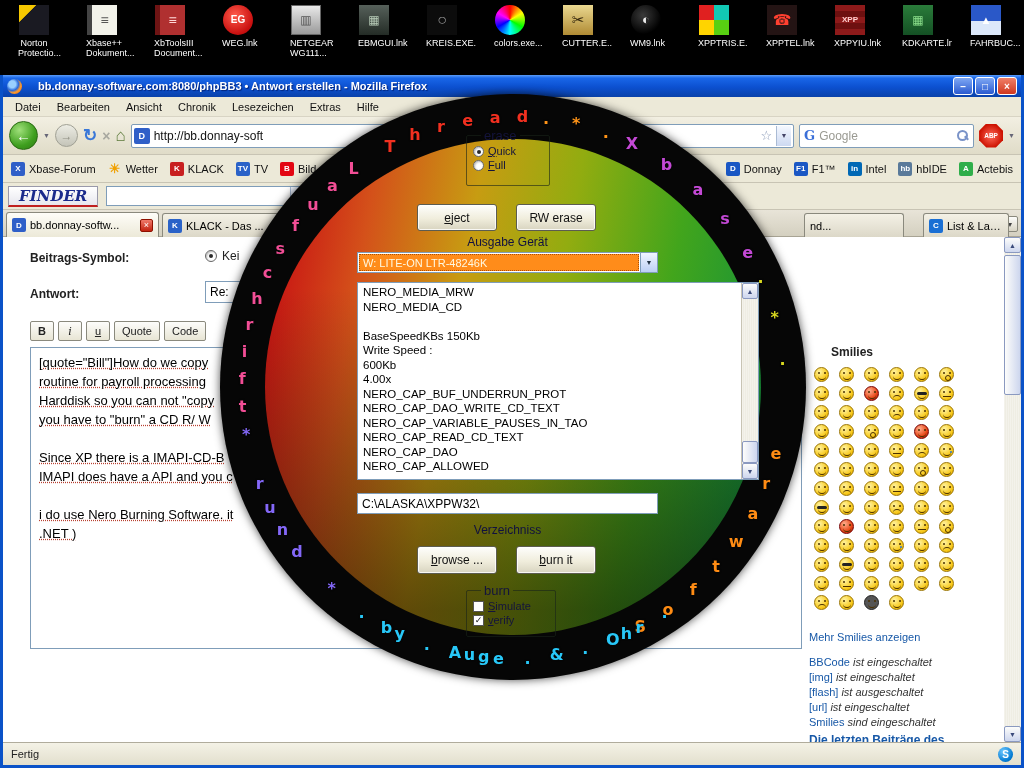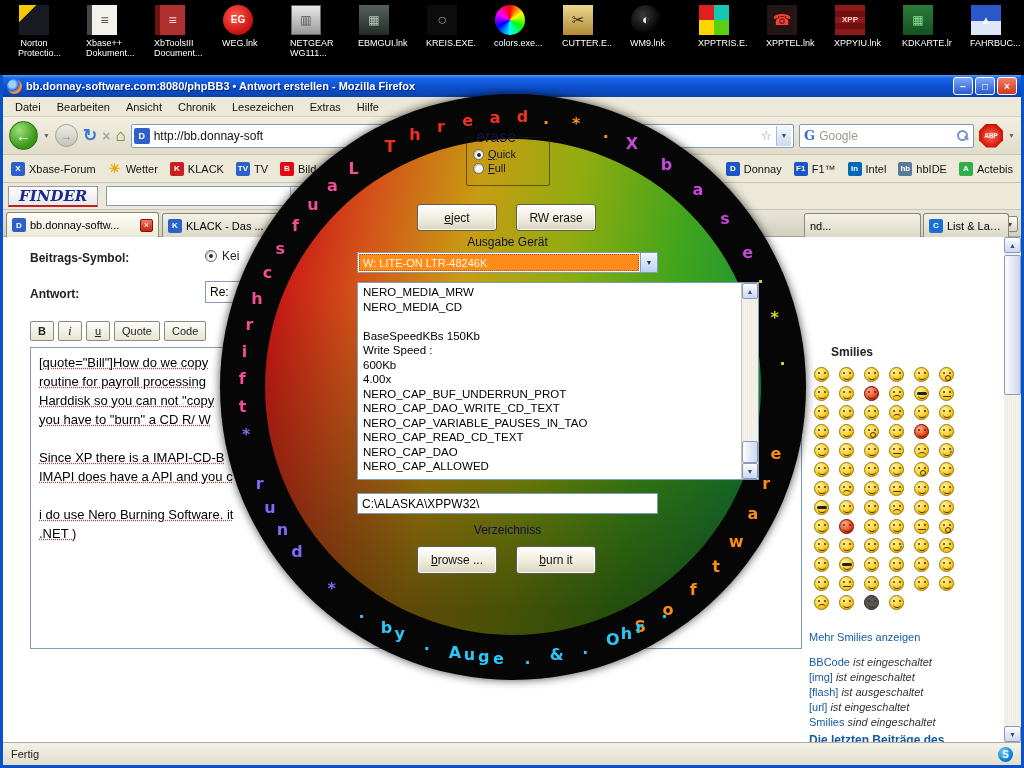--- a/index.html
+++ b/index.html
@@ -22,21 +22,21 @@
 .dicon-cutter{background:linear-gradient(#ead890,#b08b34);color:#3a2c10;font-size:15px}
 .dicon-wm9{background:radial-gradient(circle at 40% 35%,#3a3a3a,#000 70%);border-radius:50%;color:#eee;font-size:13px}
 .dicon-xpptris{background:conic-gradient(#12c8b4 0 25%,#58d012 25% 50%,#ffd400 50% 75%,#e02020 75%)}
 .dicon-xpptel{background:#241414;color:#ff4030;font-size:15px}
 .dicon-xppyiu{background:repeating-linear-gradient(0deg,#8e1a1a 0 6px,#6e1010 6px 12px);color:#ffd0d0;font-size:8px;font-weight:bold}
 .dicon-kdkarte{background:linear-gradient(#2a7c3a,#145024);color:#8ce08c;font-size:12px}
 .dicon-fahrbuch{background:linear-gradient(#2a58c8 55%,#dce8fa 55%);color:#fff;font-size:11px}
 
 
 #ffwin{position:absolute;left:0;top:75px;width:1024px;height:693px;border:3px solid #0a52c8;border-top:none;background:#ece9d8;z-index:1}
-.titlebar{position:absolute;left:0;top:0;width:100%;height:22px;background:linear-gradient(180deg,#5a9cf8 0%,#1966e8 14%,#0c50d0 55%,#0a42aa 100%);display:flex;align-items:center;padding:0 4px;gap:4px}
+.titlebar{position:absolute;left:0;top:0;width:100%;height:22px;background:linear-gradient(180deg,#5a9cf8 0%,#1966e8 14%,#0c50d0 55%,#0a42aa 100%);display:flex;align-items:center;padding:0 4px;gap:16px}
 .fficon{width:15px;height:15px;border-radius:50%;background:radial-gradient(circle at 35% 35%,#9ad0ff 0 25%,#2a6adc 45%,#ff9a2a 62%,#d85a10);flex:none}
 .title{flex:1;color:#fff;font-weight:bold;font-size:11px;white-space:nowrap;overflow:hidden;text-shadow:1px 1px 1px #00237a}
 .winbtns{display:flex;gap:2px}
 .tbtn{width:20px;height:18px;border-radius:3px;border:1px solid #fff;display:flex;align-items:center;justify-content:center;color:#fff;font-size:10px;font-weight:bold}
 .tbtn.min,.tbtn.max{background:linear-gradient(#7fa8f4,#2a5ad0)}
 .tbtn.close{background:linear-gradient(#f08068,#d03820)}
 #menubar{position:absolute;left:0;top:22px;width:100%;height:20px;background:#ece9d8;border-bottom:1px solid #d8d4c4;display:flex;align-items:center;padding-left:4px}
 .menu-item{font-size:11px;color:#111;padding:0 8px}
 .navbar{position:absolute;left:0;top:42px;width:100%;height:38px;background:linear-gradient(#f2efe2,#e2dec c0)%;background:linear-gradient(#f2efe2,#e0dcc8);border-bottom:1px solid #c8c4b4;display:flex;align-items:center;padding:0 6px;gap:5px}
 .navback{width:29px;height:29px;border-radius:50%;background:radial-gradient(circle at 35% 30%,#9fe07a,#3f9f1f 60%,#2c7a12);border:1px solid #2a6a14;color:#fff;font-size:15px;font-weight:bold;display:flex;align-items:center;justify-content:center;flex:none}
@@ -64,21 +64,21 @@
 .bicon{width:14px;height:14px;border-radius:2px;display:inline-flex;align-items:center;justify-content:center;font-size:8px;font-weight:bold;flex:none}
 .bspacer{flex:1}
 .finderbar{position:absolute;left:0;top:108px;width:100%;height:27px;background:#ece9d8;border-bottom:1px solid #c8c4b4;display:flex;align-items:center;gap:8px;padding-left:5px}
 .finderlogo{font-family:"DejaVu Serif",serif;font-size:15px;font-weight:bold;font-style:italic;color:#1a2a8c;background:linear-gradient(#ffffff,#e7e7ee);border:1px solid #99a;border-bottom:2px solid #c02020;padding:8px 10px;height:21px;display:flex;align-items:center}
 .findersearch{display:flex;height:20px;border:1px solid #7f9db9;background:#fff;width:200px}
 .findersearch input{flex:1;border:none;outline:none;font-size:11px;min-width:0}
 .fdrop{width:15px;background:linear-gradient(#f4f8ff,#cdd9f1);border-left:1px solid #aabbd4;color:#446;font-size:7px;display:flex;align-items:center;justify-content:center}
 #tabs{position:absolute;left:0;top:135px;width:100%;height:27px;background:linear-gradient(#e8e4d8,#d4d0c0);border-bottom:1px solid #a8a494}
 .tab{position:absolute;top:3px;height:24px;display:flex;align-items:center;gap:4px;padding:0 5px;border:1px solid #8a897d;border-bottom:none;border-radius:3px 3px 0 0;background:linear-gradient(#f4f1e6,#dcd8c8);font-size:11px;overflow:hidden;white-space:nowrap}
 .tab.active{background:linear-gradient(#fefdf8,#ece9d8);height:25px;top:2px}
-.t1{left:3px;width:153px}.t2{left:159px;width:153px}.t3{left:801px;width:117px}.t4{left:920px;width:86px}
+.t1{left:3px;width:153px}.t2{left:159px;width:153px}.t3{left:801px;width:100px}.t4{left:920px;width:86px}
 .ticon{width:14px;height:14px;color:#fff;font-size:8px;font-weight:bold;border-radius:2px;display:inline-flex;align-items:center;justify-content:center;flex:none}
 .tlabel{overflow:hidden;text-overflow:ellipsis;flex:1}
 .tclose{width:13px;height:13px;background:linear-gradient(#f07a6a,#c22210);border:1px solid #8e1000;border-radius:2px;color:#fff;font-size:9px;line-height:11px;text-align:center;flex:none}
 .tablist{position:absolute;right:3px;top:6px;width:16px;height:16px;background:linear-gradient(#fdfdfb,#d8d4c4);border:1px solid #8a897d;border-radius:2px;color:#444;font-size:7px;display:flex;align-items:center;justify-content:center}
 .contentwrap{position:absolute;left:0;top:162px;width:1018px;height:505px;background:#fff;overflow:hidden}
 .flabel{position:absolute;font-weight:bold;font-size:12px;color:#222}
 .l1{left:27px;top:14px}.l2{left:27px;top:50px}
 .postopt{position:absolute;left:202px;top:12px;display:flex;align-items:center;gap:5px;font-size:12px;color:#222}
 .radio{width:12px;height:12px;border-radius:50%;background:#fff;border:1px solid #666;box-shadow:inset 1px 1px 2px #bbb;position:relative;display:inline-block;flex:none}
 .radio.sel::after{content:"";position:absolute;left:3px;top:3px;width:4px;height:4px;border-radius:50%;background:#2a2a2a}
@@ -115,21 +115,21 @@
 .statusbar{position:absolute;left:0;bottom:0;width:100%;height:23px;background:linear-gradient(#f4f2e6,#e2dfcd);border-top:1px solid #b0ac9c;display:flex;align-items:center;padding:0 8px;font-size:11px;color:#222;gap:6px}
 .sicon{margin-left:auto;width:15px;height:15px;border-radius:50%;background:radial-gradient(circle at 35% 30%,#6ec8ff,#0078d0 70%,#005a9e);color:#fff;font-size:10px;font-weight:bold;display:flex;align-items:center;justify-content:center}
 
 
 #burnapp{position:absolute;left:220px;top:94px;width:586px;height:586px;z-index:40}
 .ringbg{position:absolute;inset:0;border-radius:50%;background:#060606;box-shadow:0 0 10px rgba(0,0,0,.7)}
 .disc{position:absolute;inset:45px;border-radius:50%;background:linear-gradient(rgba(0,0,0,0) 30%,rgba(12,6,0,.55) 95%),linear-gradient(100deg,#c60a12 3%,#d4511a 20%,#c79c12 38%,#92ac10 55%,#42a51c 74%,#0e8f3e 96%)}
 #ring-text{position:absolute;inset:0;z-index:2}
 .ring-ch{position:absolute;transform:translate(-50%,-50%);font-weight:bold;font-size:16px;font-family:"DejaVu Sans",sans-serif;text-shadow:0 0 2px rgba(0,0,0,.5)}
 .fgrp{position:absolute;border:1px solid rgba(25,35,25,.6);border-radius:2px;z-index:3}
-.fgrp legend{font-size:16px;color:#14143c;padding:0 3px;margin-left:6px}
+.fgrp legend{font-size:13px;color:#14143c;padding:0 3px;margin-left:14px}
 .erase-grp{left:246px;top:34px;width:84px;height:58px}
 .burn-grp{left:246px;top:489px;width:90px;height:54px}
 .opt-row{display:flex;align-items:center;gap:4px;font-size:11px;color:#14143c;margin:2px 0 0 6px}
 .opt-label{display:inline-block}
 .ul-first{display:inline-block}
 .ul-first::first-letter{text-decoration:underline}
 .checkbox{width:11px;height:11px;background:#fff;border:1px solid #555;font-size:9px;line-height:9px;text-align:center;color:#111;display:inline-block;flex:none}
 .rsmall{width:11px;height:11px}
 .xpbtn{position:absolute;z-index:3;display:flex;align-items:center;justify-content:center;font-size:12px;color:#111;background:linear-gradient(#fefefc,#f0eddc 55%,#d8d4c0);border:1px solid #5c5c50;border-radius:3px;box-shadow:inset 0 0 0 1px rgba(255,255,255,.8)}
 .b-eject{left:197px;top:110px;width:80px;height:27px}
@@ -608,15 +608,28 @@
     <input class="pathinput" readonly="" value="C:\ALASKA\XPPW32\" style="">
     <div class="dlbl dirlbl">Verzeichniss</div>
 
     <div class="xpbtn b-browse">
         <span class="ul-first">browse ...</span>
       </div>
     <div class="xpbtn b-burn">
         <span class="ul-first">burn it</span>
       </div>
 
+    <fieldset class="fgrp burn-grp">
+      <legend>burn</legend>
+      <div id="burn-opts">
+          <div class="opt-row">
+            <span class="checkbox"></span>
+            <span class="opt-label ul-first">Simulate</span>
+          </div>
+          <div class="opt-row">
+            <span class="checkbox">✓</span>
+            <span class="opt-label ul-first">verify</span>
+          </div>
+        </div>
+    </fieldset>
   </div>
 
 </div>
 
 </body></html>

